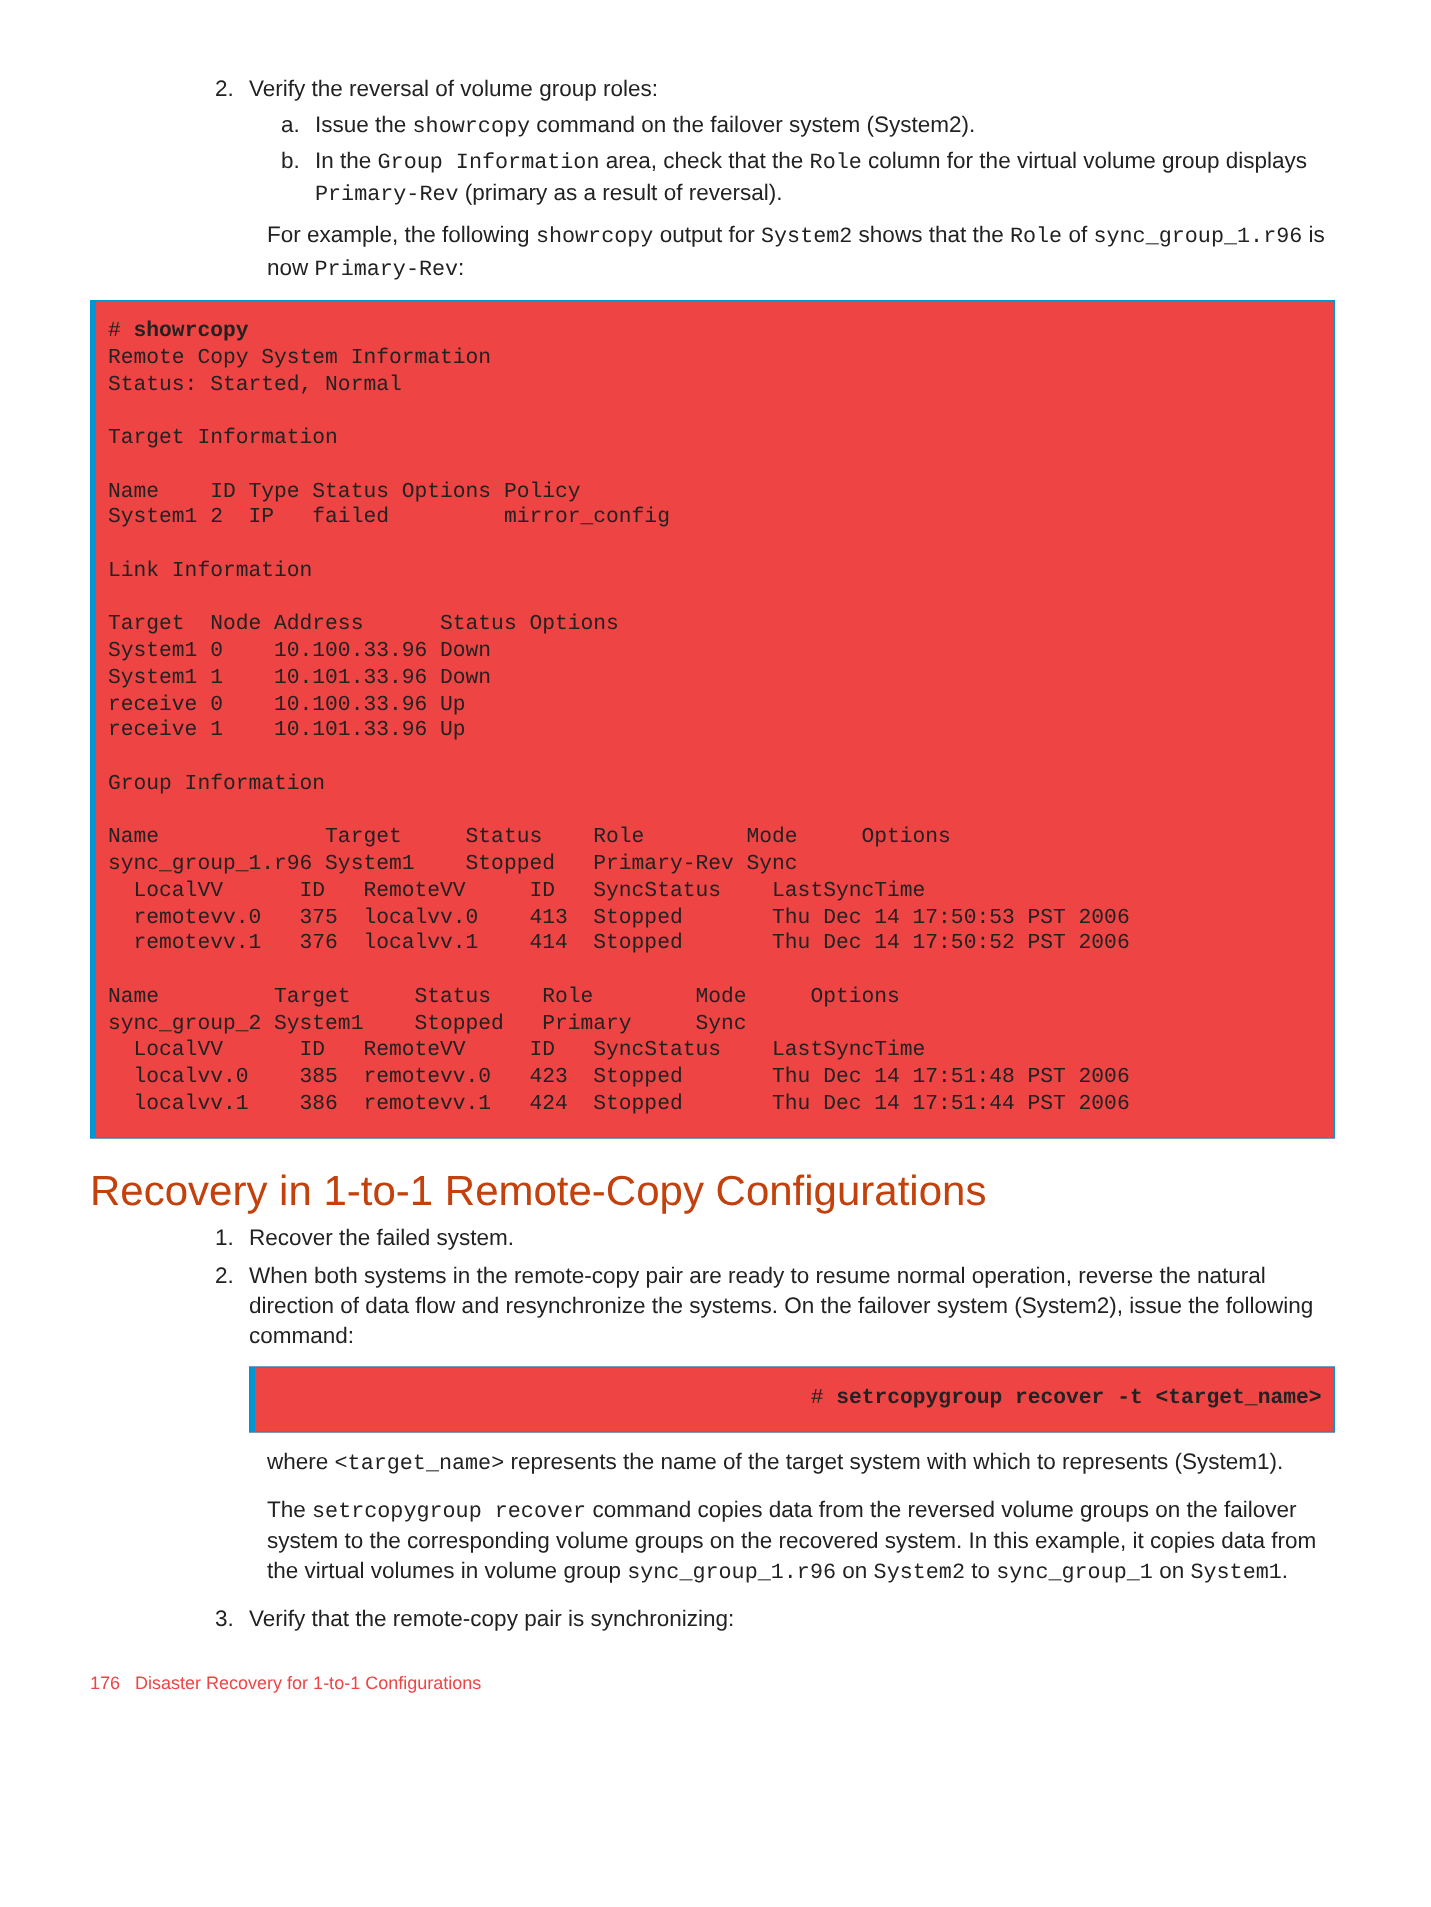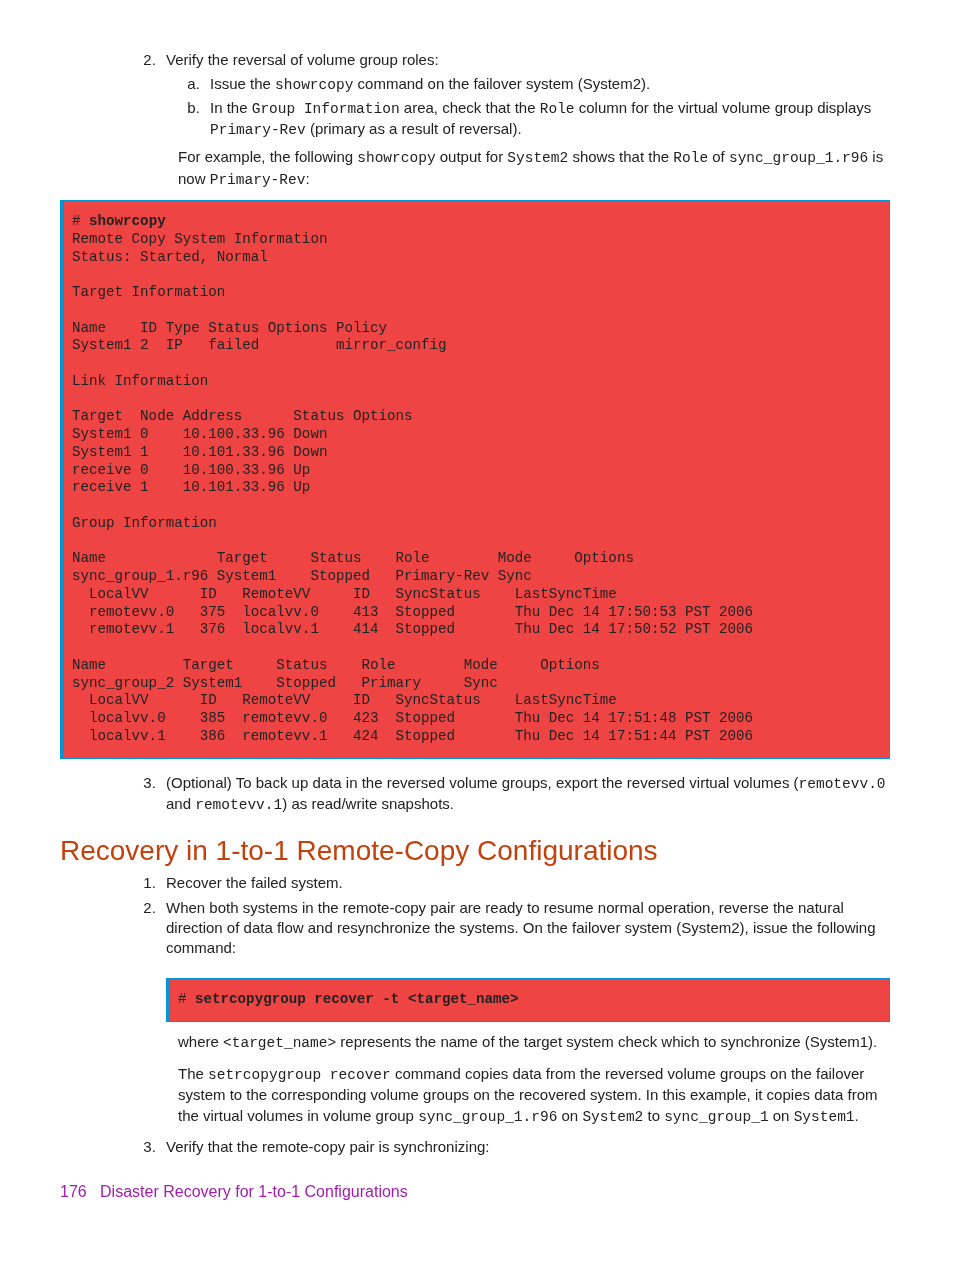--- a/index.html
+++ b/index.html
@@ -58,22 +58,22 @@
     font-weight: bold;
   }
   h2.section {
     font-family: Arial, Helvetica, sans-serif;
     font-weight: normal;
     color: #c2410c;
     font-size: 28px;
     margin: 16px 0 4px 0;
   }
   .footer {
-    font-size: 16px;
-    color: #a21caf;
+    font-size: 12px;
+    color: #ef4444;
     margin-top: 24px;
   }
 </style>
 </head>
 <body>
 
 <div class="content">
 
   <ol class="outer" start="2">
     <li>
@@ -118,39 +118,34 @@
   remotevv.0   375  localvv.0    413  Stopped       Thu Dec 14 17:50:53 PST 2006
   remotevv.1   376  localvv.1    414  Stopped       Thu Dec 14 17:50:52 PST 2006
 
 Name         Target     Status    Role        Mode     Options
 sync_group_2 System1    Stopped   Primary     Sync
   LocalVV      ID   RemoteVV     ID   SyncStatus    LastSyncTime
   localvv.0    385  remotevv.0   423  Stopped       Thu Dec 14 17:51:48 PST 2006
   localvv.1    386  remotevv.1   424  Stopped       Thu Dec 14 17:51:44 PST 2006</span></pre>
   </div>
 
-  <ol class="outer" start="3">
-    <li>
-      <span>(Optional) To back up data in the reversed volume groups, export the reversed virtual volumes (</span><code>remotevv.0</code><span> and </span><code>remotevv.1</code><span>) as read/write snapshots.</span>
-    </li>
-  </ol>
 
   <h2 class="section">Recovery in 1-to-1 Remote-Copy Configurations</h2>
 
   <ol class="outer">
     <li>Recover the failed system.</li>
     <li>
       <span>When both systems in the remote-copy pair are ready to resume normal operation, reverse the natural direction of data flow and resynchronize the systems. On the failover system (System2), issue the following command:</span>
 
-      <div class="code-block" style="margin-left:0; margin-top:20px; margin-bottom:10px;">
+      <div class="code-block" style="margin-left:0; margin-top:10px; margin-bottom:10px;text-align:right;">
         <pre><span># </span><span class="bold">setrcopygroup recover -t &lt;target_name&gt;</span></pre>
       </div>
 
       <div class="after-list">
-        <span>where </span><code>&lt;target_name&gt;</code><span> represents the name of the target system check which to synchronize (System1).</span>
+        <span>where </span><code>&lt;target_name&gt;</code><span> represents the name of the target system with which to represents (System1).</span>
       </div>
 
       <div class="after-list">
         <span>The </span><code>setrcopygroup recover</code><span> command copies data from the reversed volume groups on the failover system to the corresponding volume groups on the recovered system. In this example, it copies data from the virtual volumes in volume group </span><code>sync_group_1.r96</code><span> on </span><code>System2</code><span> to </span><code>sync_group_1</code><span> on </span><code>System1</code><span>.</span>
       </div>
     </li>
     <li>Verify that the remote-copy pair is synchronizing:</li>
   </ol>
 
   <div class="footer">

